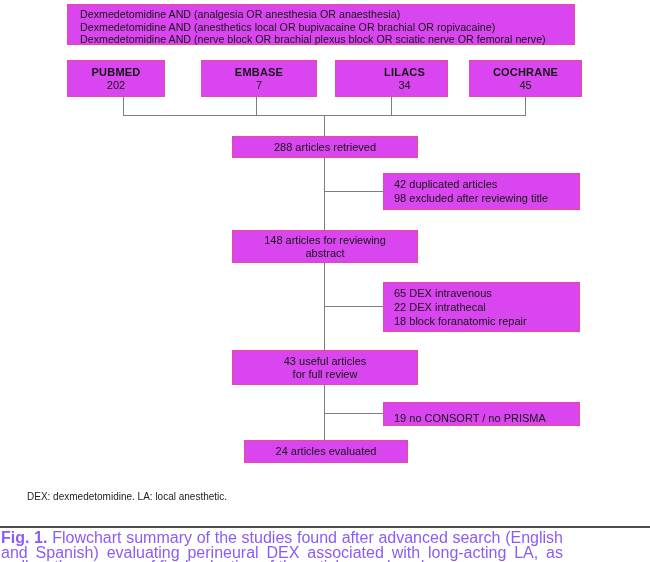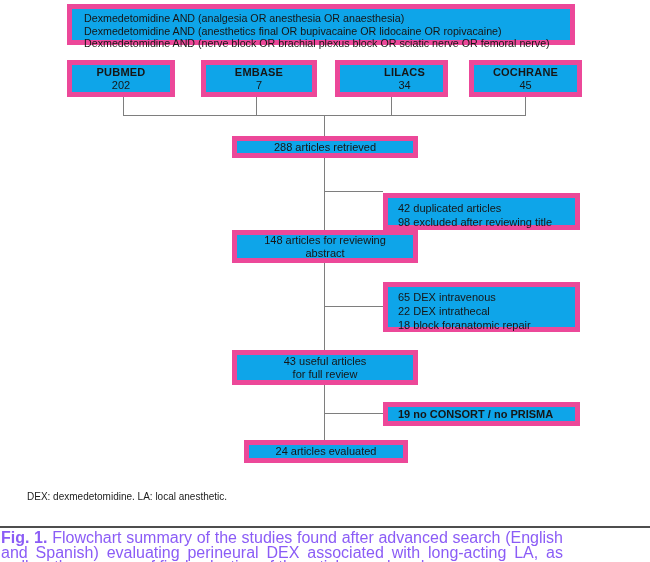--- a/index.html
+++ b/index.html
@@ -11,22 +11,22 @@
     position: relative;
     width: 650px;
     height: 562px;
     background: #ffffff;
     font-family: "Liberation Sans", "DejaVu Sans", sans-serif;
     color: #161616;
     overflow: hidden;
   }
   .box {
     position: absolute;
-    background: #0ea5e9;
-    border: 5px solid #ec4899;
+    background: #d946ef;
+    border: 1px solid #ec4899;
     box-sizing: border-box;
     font-size: 11px;
     color: #161616;
   }
   .center-box {
     display: flex;
     flex-direction: column;
     align-items: center;
     justify-content: center;
     text-align: center;
@@ -50,21 +50,20 @@
   }
   .side-box {
     padding: 3px 4px 0 10px;
     line-height: 14px;
     font-size: 11px;
   }
   .side-box.single {
     display: flex;
     align-items: flex-end;
     padding-top: 8px;
-    font-weight: bold;
   }
   .vline, .hline {
     position: absolute;
     background: #7e7e7e;
   }
   .vline { width: 1px; }
   .hline { height: 1px; }
   .footnote {
     position: absolute;
     left: 27px;
@@ -95,25 +94,25 @@
     font-weight: bold;
   }
 </style>
 </head>
 <body>
 
 <div class="page">
 
   <div class="box query-box" style="left:67px; top:4px; width:508px; height:41px;">
     <div>Dexmedetomidine AND (analgesia OR anesthesia OR anaesthesia)</div>
-    <div>Dexmedetomidine AND (anesthetics final OR bupivacaine OR lidocaine OR ropivacaine)</div>
+    <div>Dexmedetomidine AND (anesthetics local OR bupivacaine OR brachial OR ropivacaine)</div>
     <div>Dexmedetomidine AND (nerve block OR brachial plexus block OR sciatic nerve OR femoral nerve)</div>
   </div>
 
-  <div class="box center-box db-box" style="left:67px; top:60px; width:108px; height:37px;">
+  <div class="box center-box db-box" style="left:67px; top:60px; width:98px; height:37px;">
     <div class="db-name">PUBMED</div>
     <div class="db-count">202</div>
   </div>
   <div class="box center-box db-box" style="left:201px; top:60px; width:116px; height:37px;">
     <div class="db-name">EMBASE</div>
     <div class="db-count">7</div>
   </div>
   <div class="box center-box db-box" style="left:335px; top:60px; width:113px; height:37px;padding-left:26px;">
     <div class="db-name">LILACS</div>
     <div class="db-count">34</div>
@@ -149,21 +148,21 @@
 
   <div class="box center-box" style="left:232px; top:350px; width:186px; height:35px;">
     <div>43 useful articles</div>
     <div>for full review</div>
   </div>
 
   <div class="box center-box" style="left:232px; top:440px; width:164px; height:23px;margin-left:12px;">
     <div>24 articles evaluated</div>
   </div>
 
-  <div class="box side-box" style="left:383px; top:173px; width:197px; height:37px;margin-top:20px;">
+  <div class="box side-box" style="left:383px; top:173px; width:197px; height:37px;">
     <div>42 duplicated articles</div>
     <div>98 excluded after reviewing title</div>
   </div>
 
   <div class="box side-box" style="left:383px; top:282px; width:197px; height:50px;">
     <div>65 DEX intravenous</div>
     <div>22 DEX intrathecal</div>
     <div>18 block foranatomic repair</div>
   </div>
 

